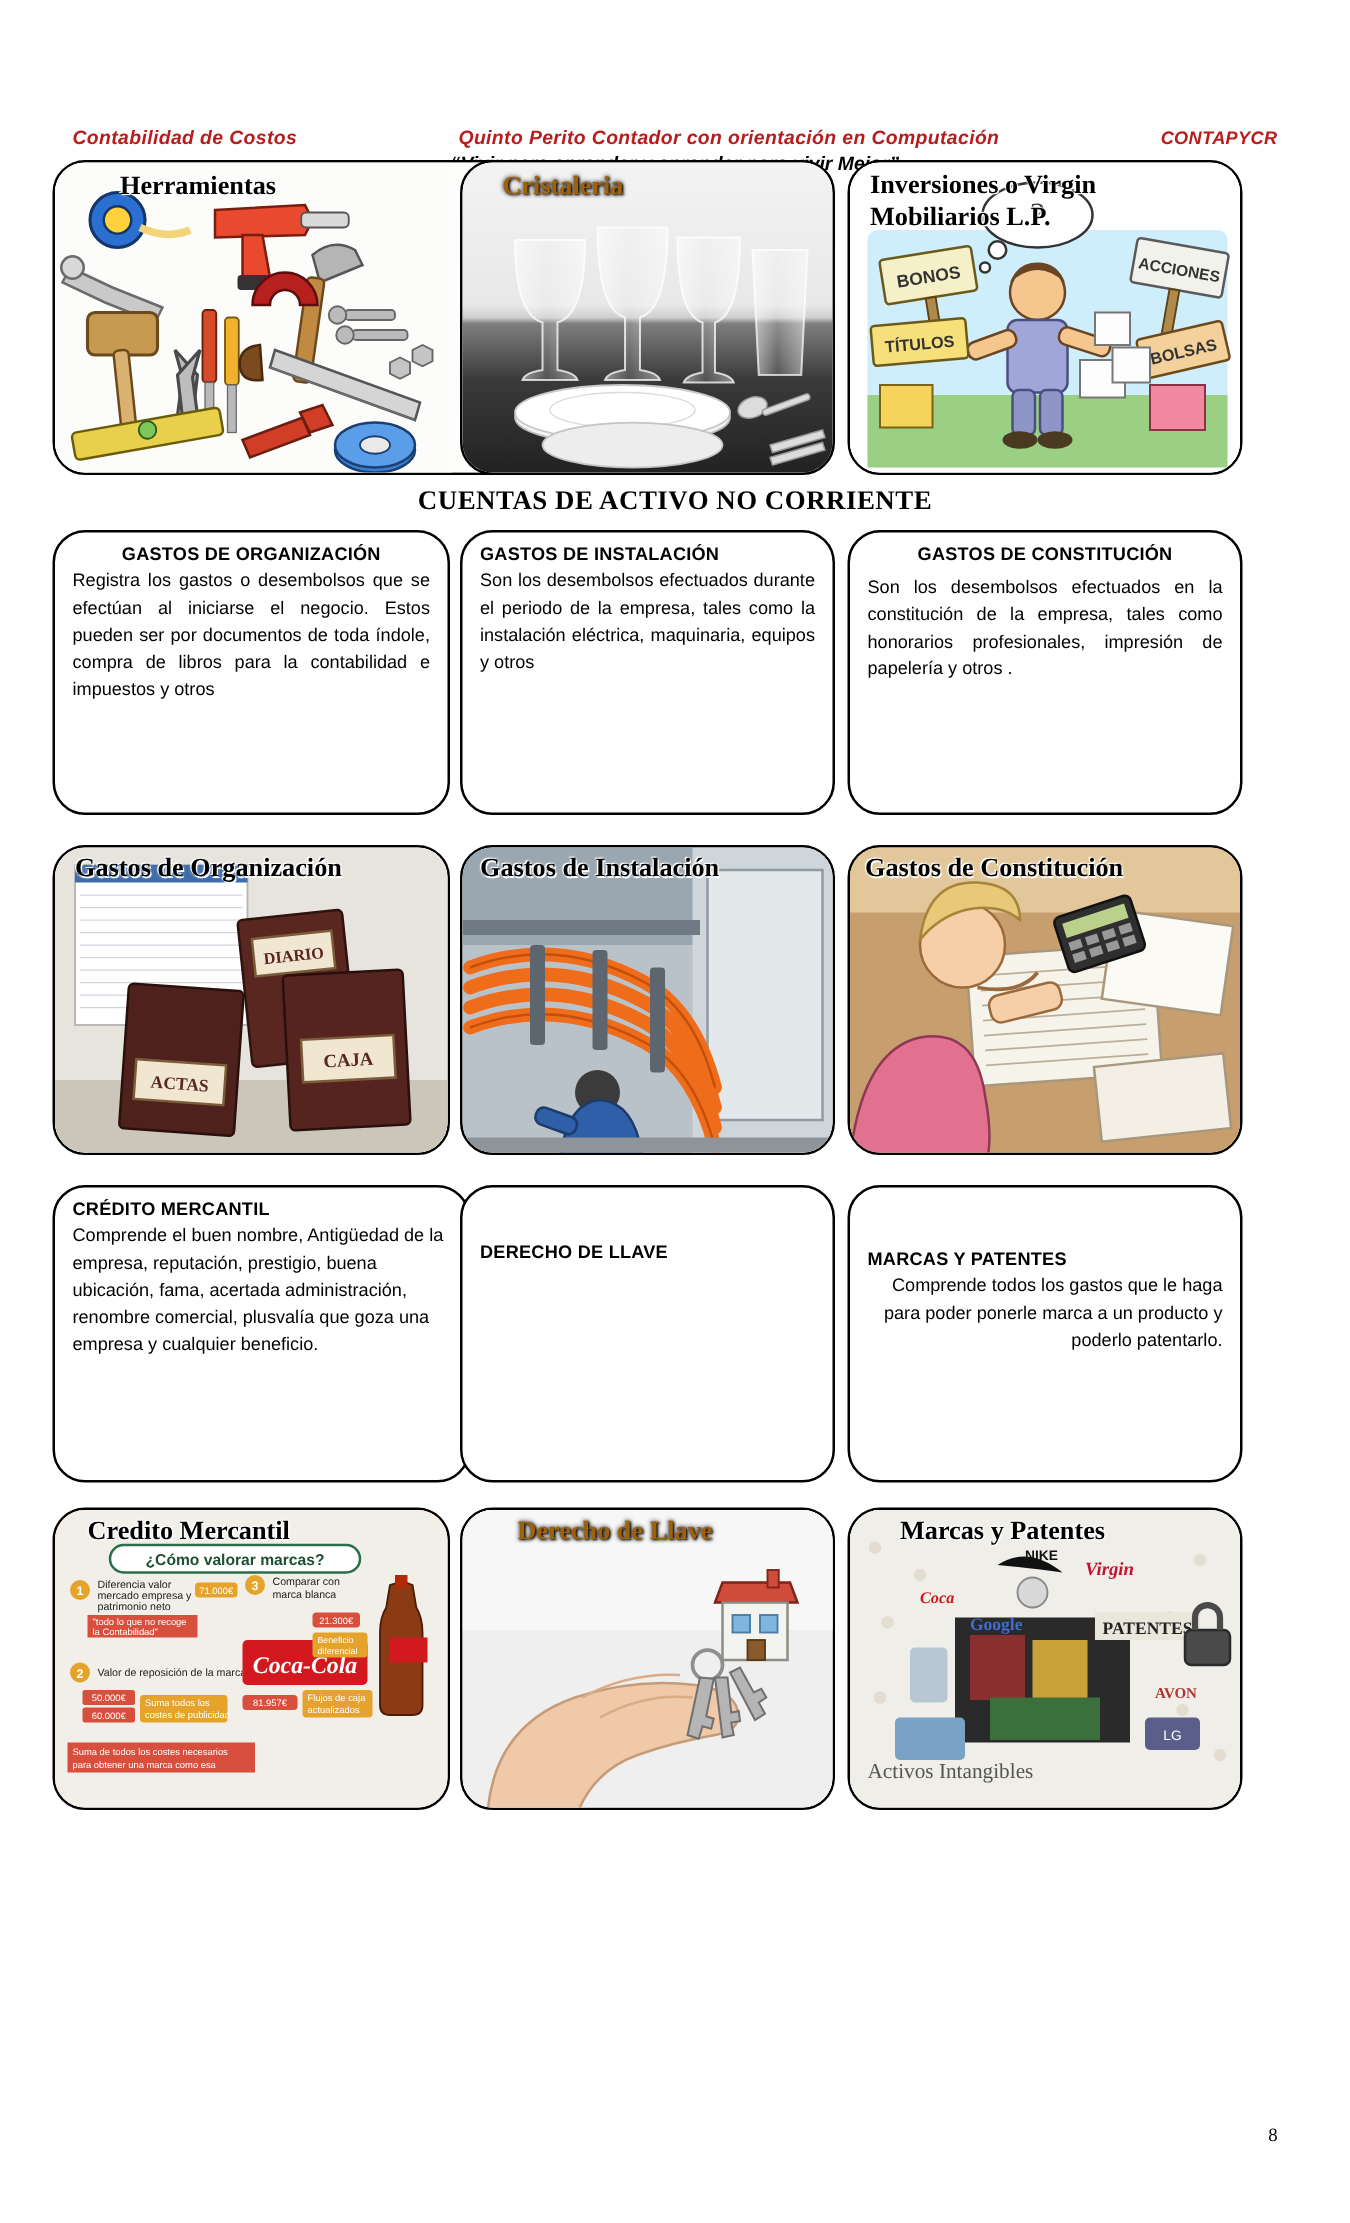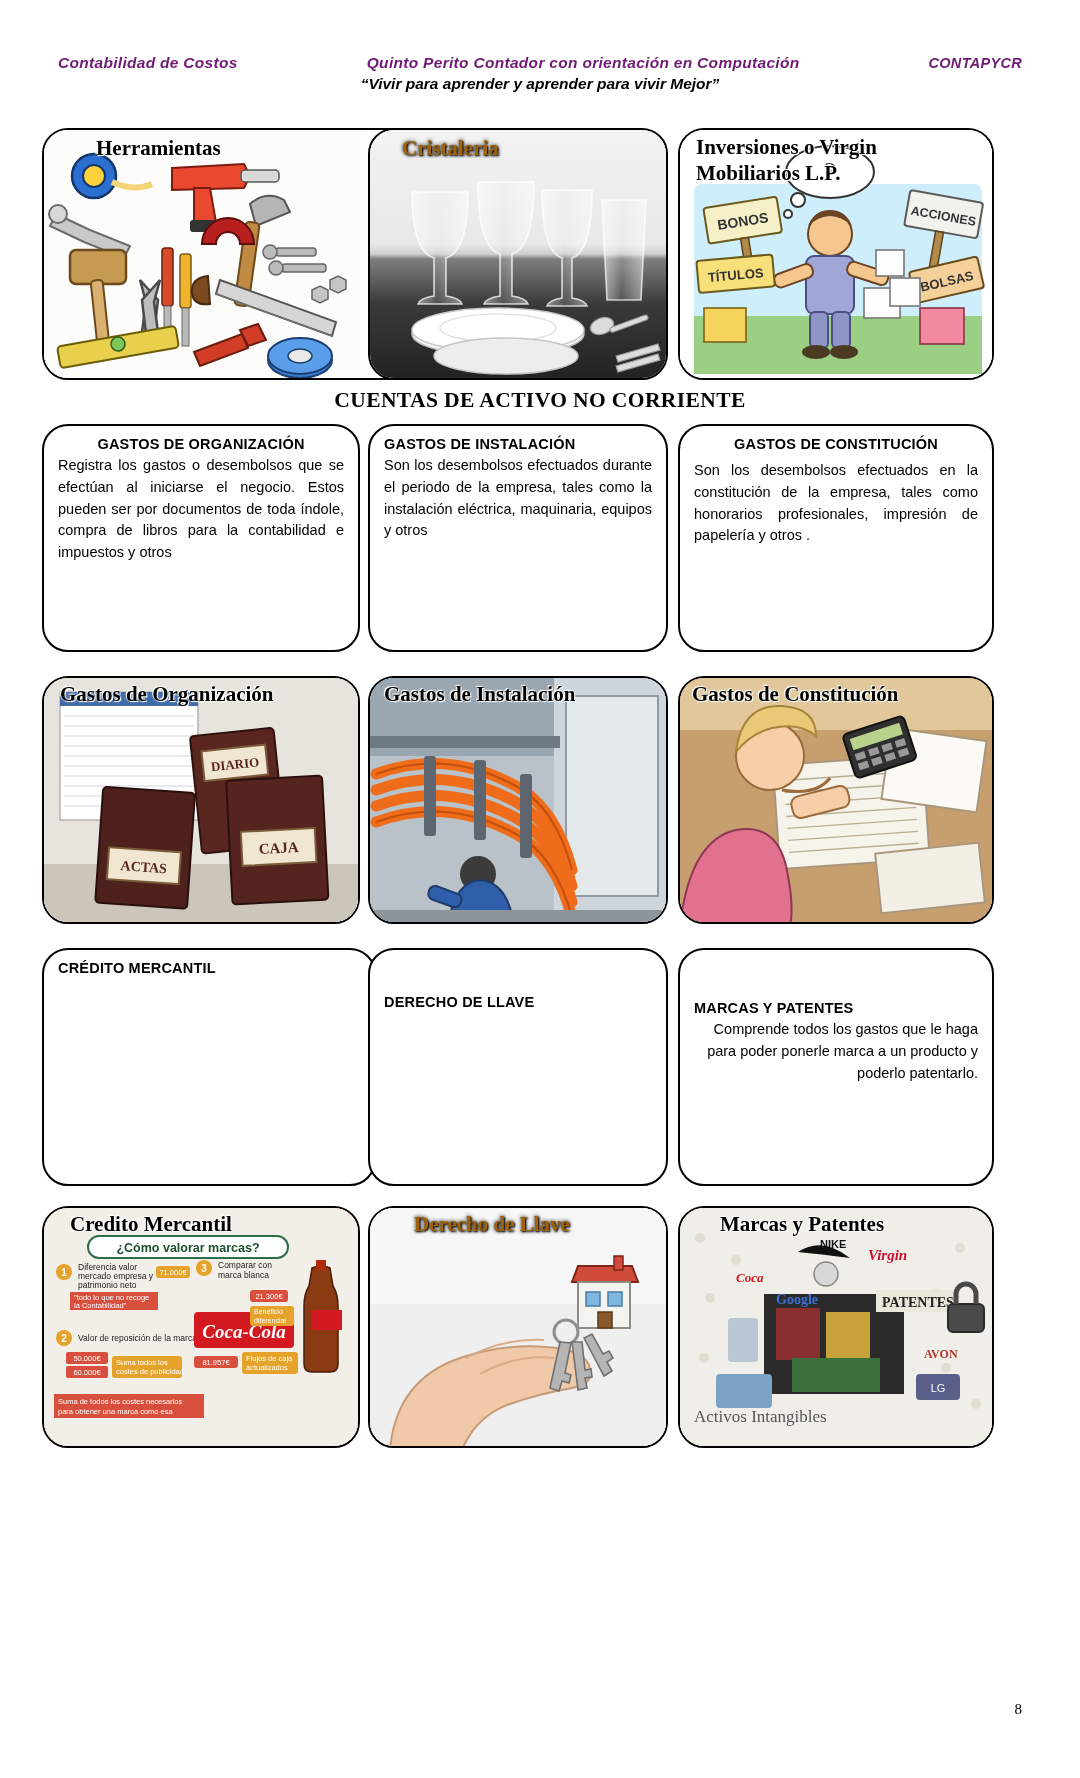--- a/index.html
+++ b/index.html
@@ -27,21 +27,22 @@
   .hdr-line1 {
     display: flex;
     justify-content: space-between;
     align-items: baseline;
     padding: 0 58px;
     font-family: "Liberation Sans", sans-serif;
     font-weight: bold;
     font-style: italic;
     font-size: 15.5px;
     letter-spacing: .3px;
-    color: #701a75;
+    color: #b91c1c;
+    margin-top: 48px;
   }
   .hdr-left { white-space: nowrap; }
   .hdr-center { white-space: nowrap; }
   .hdr-right { white-space: nowrap; font-size: 14.5px; }
   .hdr-line2 {
     margin-top: 3px;
     font-weight: bold;
     font-style: italic;
     font-size: 15.5px;
   }
@@ -491,20 +492,21 @@
             <rect x="216" y="78" width="10" height="7"></rect>
         </g>
       </g>
     </svg>
   </div>
   <div class="img-caption" style="left:12px; top:4px;">Gastos de Constitución</div>
 </div>
 
 <div class="card text" style="left:42px; top:948px; width:334px; height:238px;">
   <div class="card-title">CRÉDITO MERCANTIL</div>
+  <div class="card-body" style="text-align:left;">Comprende el buen nombre, Antigüedad de la empresa, reputación, prestigio, buena ubicación, fama, acertada administración, renombre comercial, plusvalía que goza una empresa y cualquier beneficio.</div>
 </div>
 
 <div class="card text" style="left:368px; top:948px; width:300px; height:238px; padding-top:44px;">
   <div class="card-title">DERECHO DE LLAVE</div>
 </div>
 
 <div class="card text" style="left:678px; top:948px; width:316px; height:238px; padding-top:50px;">
   <div class="card-title">MARCAS Y PATENTES</div>
   <div class="card-body" style="text-align:right;">Comprende todos los gastos que le haga para poder ponerle marca a un producto y poderlo patentarlo.</div>
 </div>

